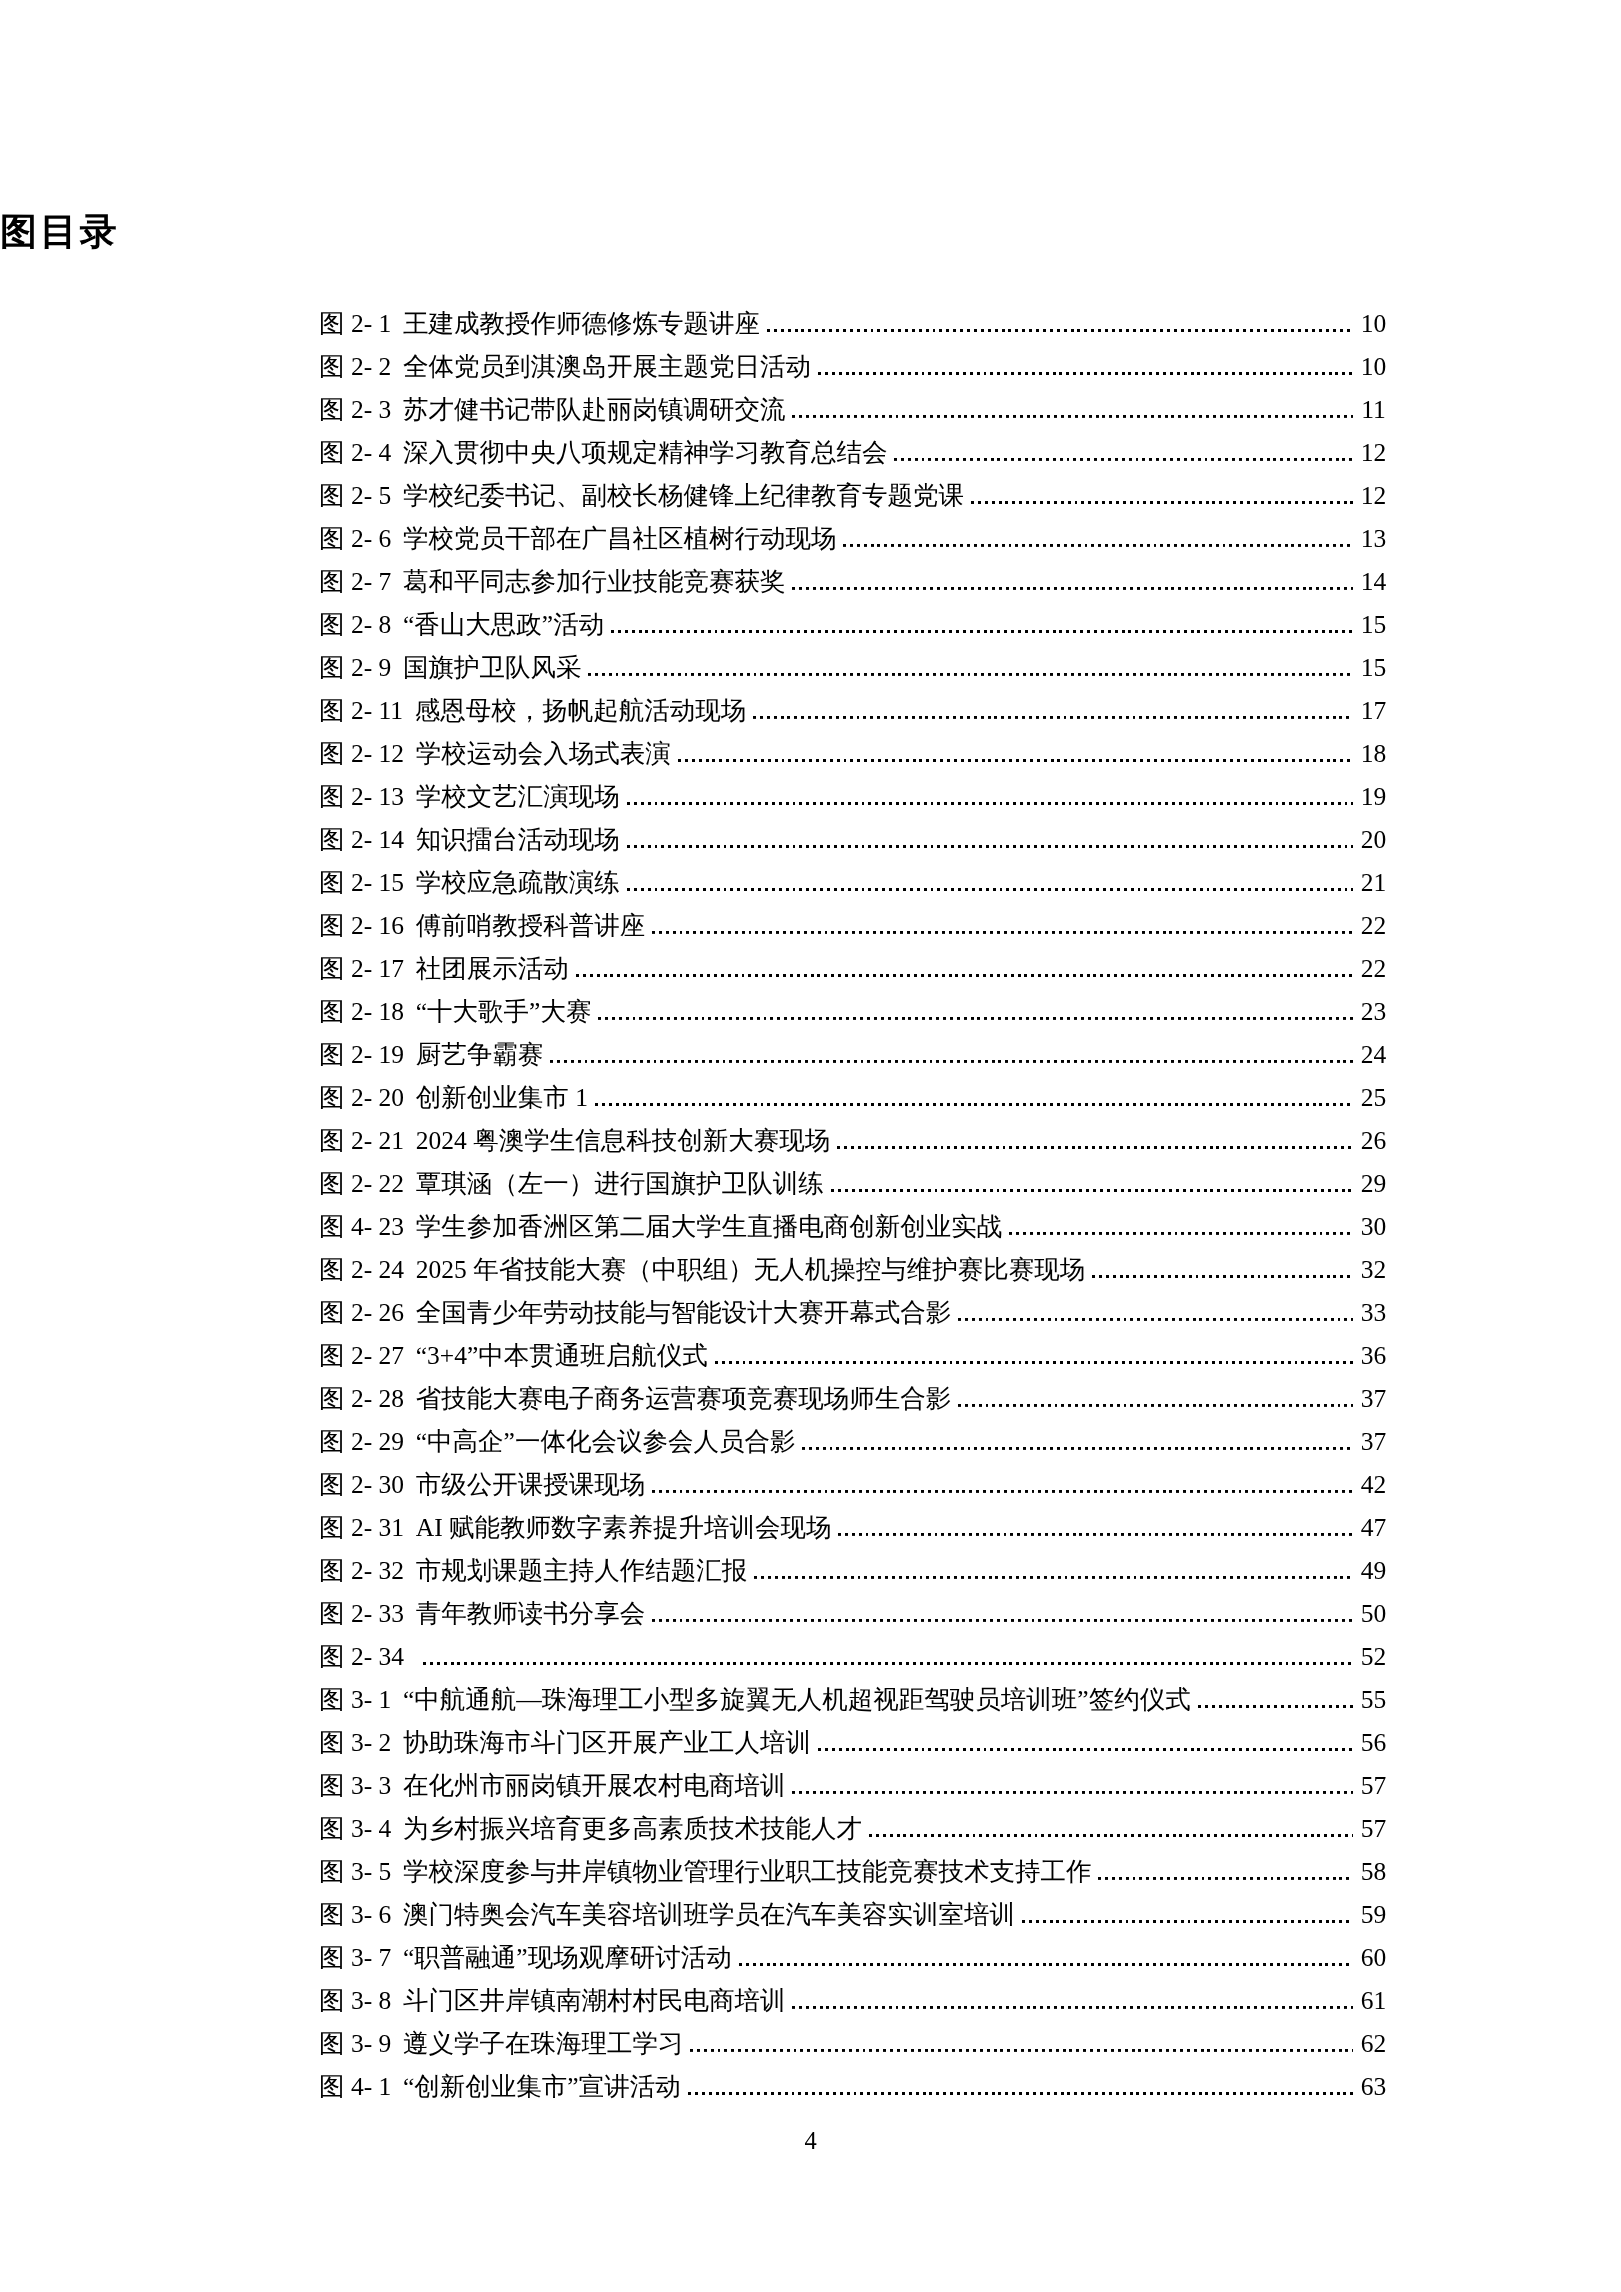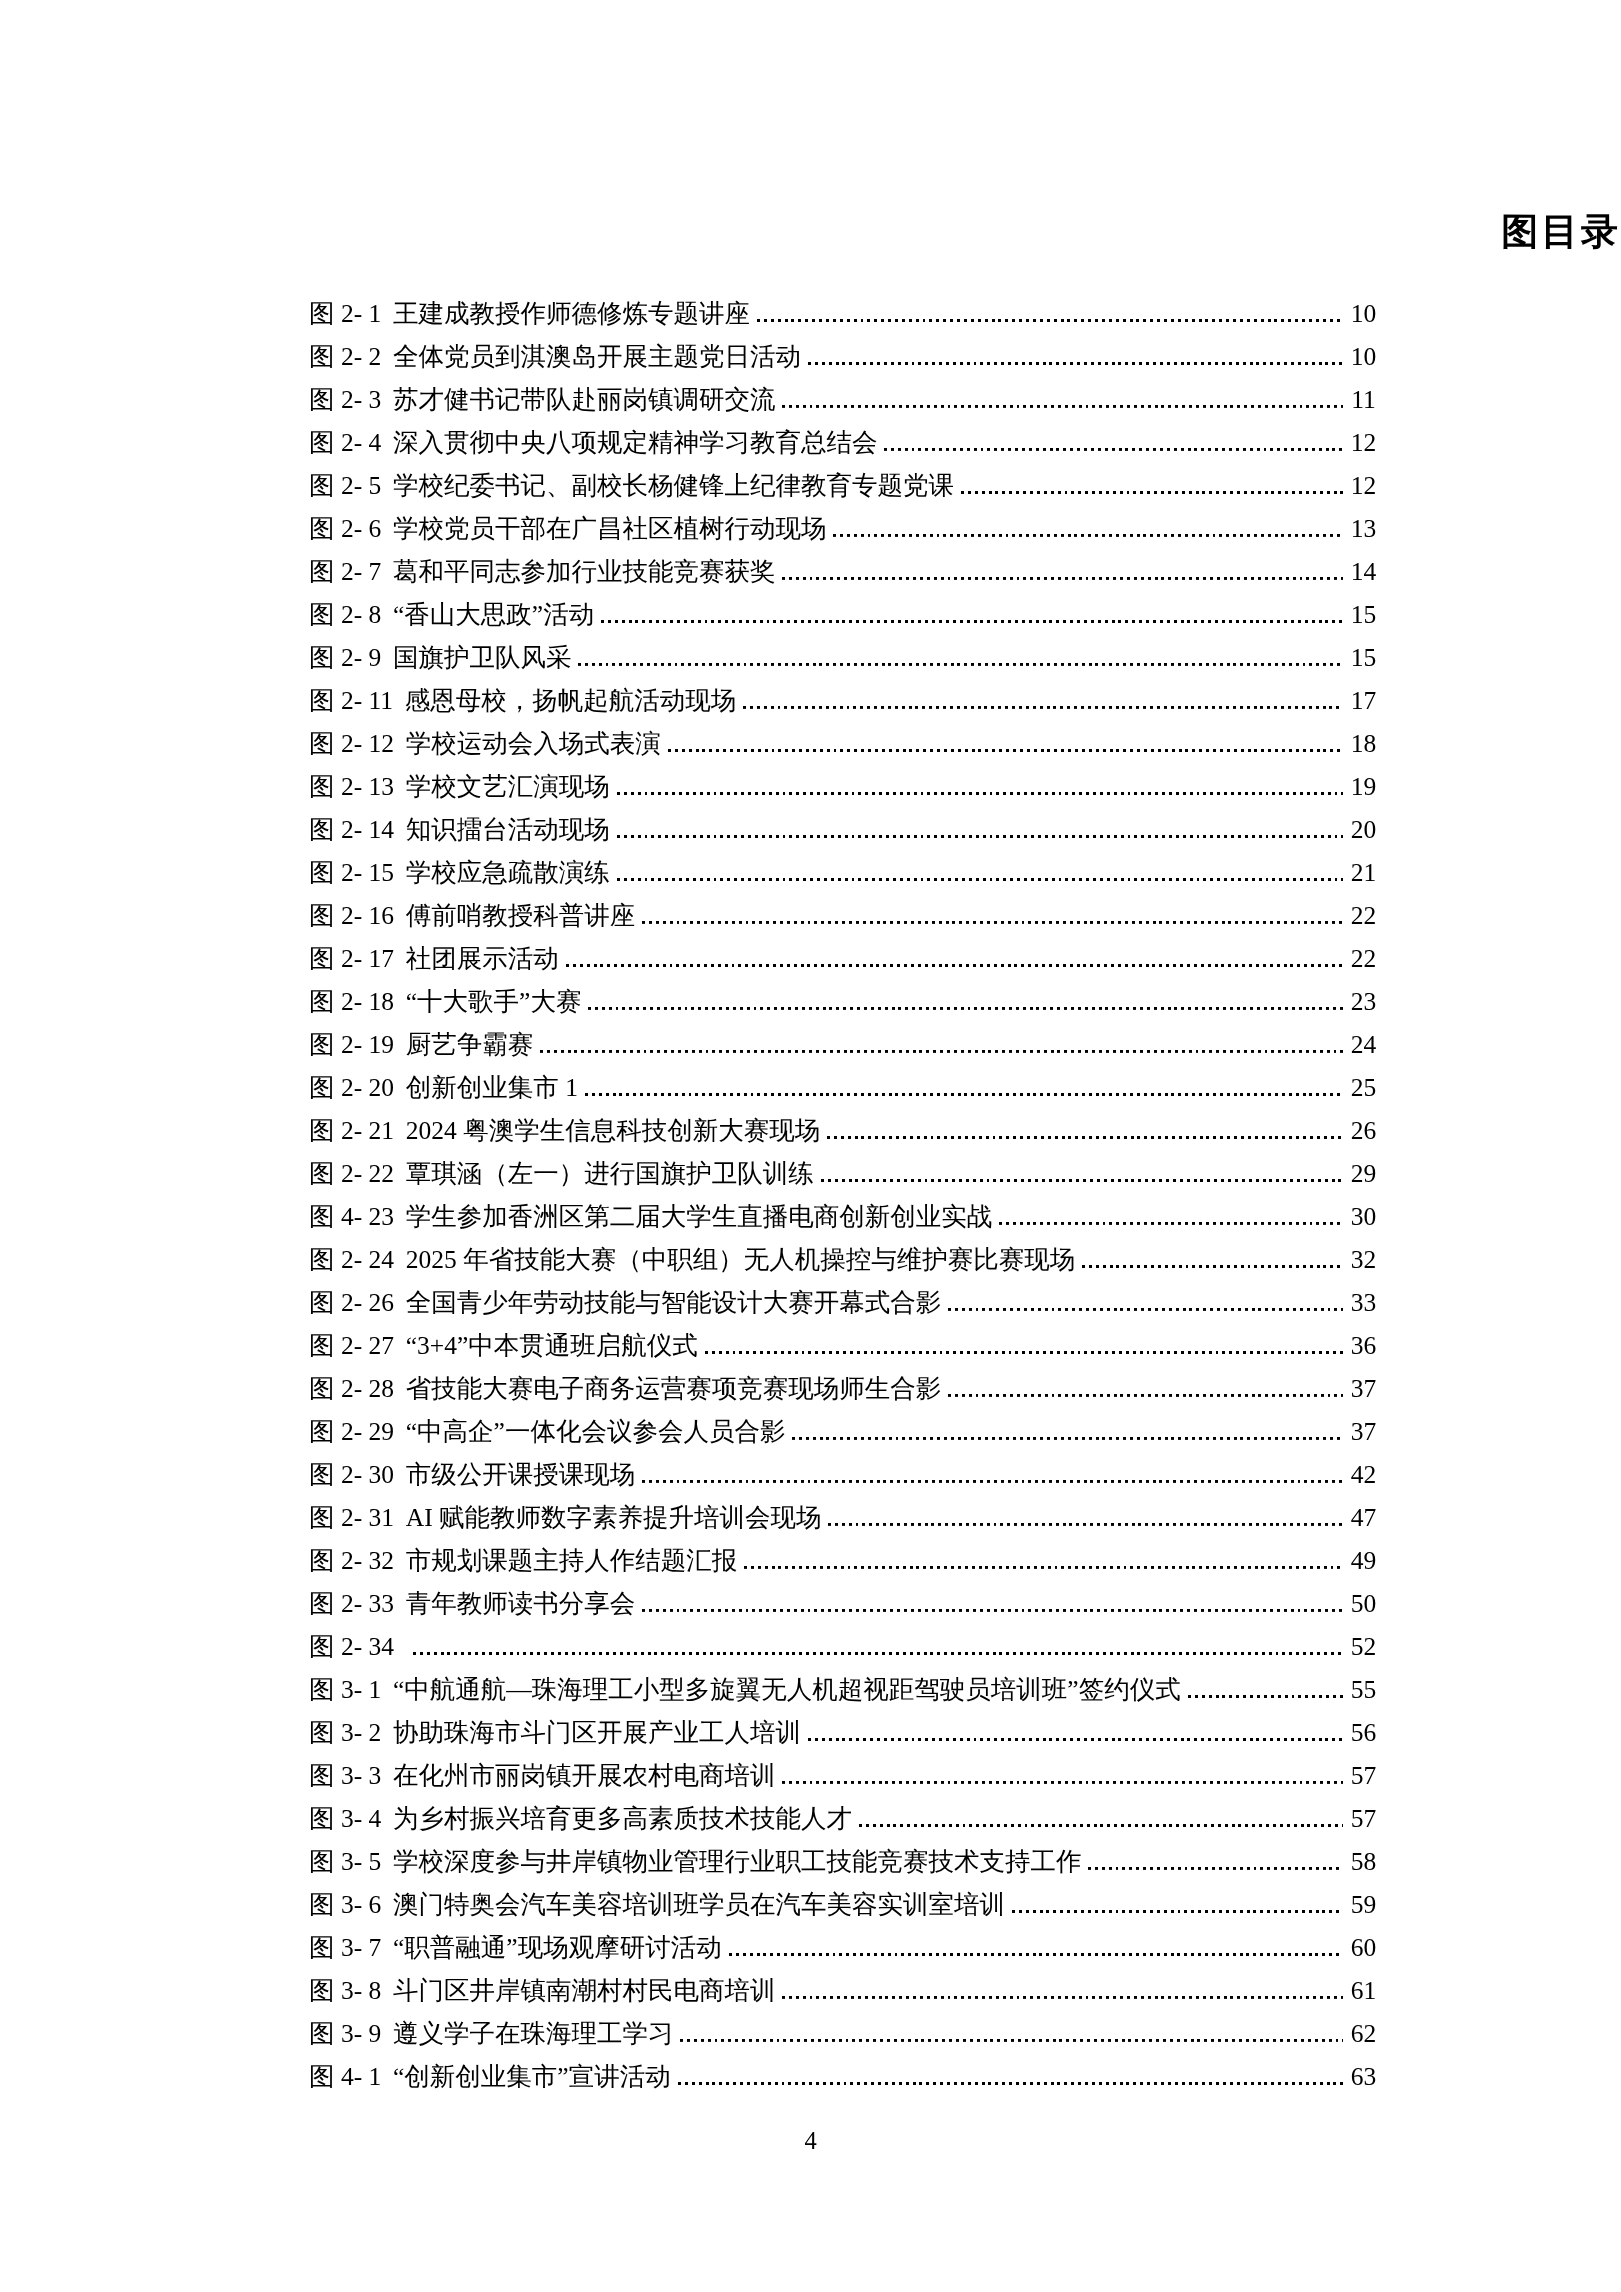--- a/index.html
+++ b/index.html
@@ -14,33 +14,33 @@
     overflow: hidden;
     color: #000000;
     font-family: "Liberation Serif", "DejaVu Serif", serif;
   }
   .doc-title {
     position: absolute;
     top: 208px;
     left: 0;
     width: 1621px;
     margin: 0;
-    text-align: right;
+    text-align: left;
     font-family: "Liberation Sans", "DejaVu Sans", sans-serif;
     font-size: 37px;
     font-weight: 700;
     letter-spacing: 2.9px;
     line-height: 47px;
   }
   .toc {
     position: absolute;
     top: 286px;
     left: 307px;
     width: 1070px;
-    margin: 2px;
+    margin: 12px;
     padding: 0;
     list-style: none;
   }
   .toc-row {
     display: flex;
     align-items: flex-end;
     height: 43px;
     font-size: 25.5px;
     line-height: 35px;
     white-space: nowrap;

